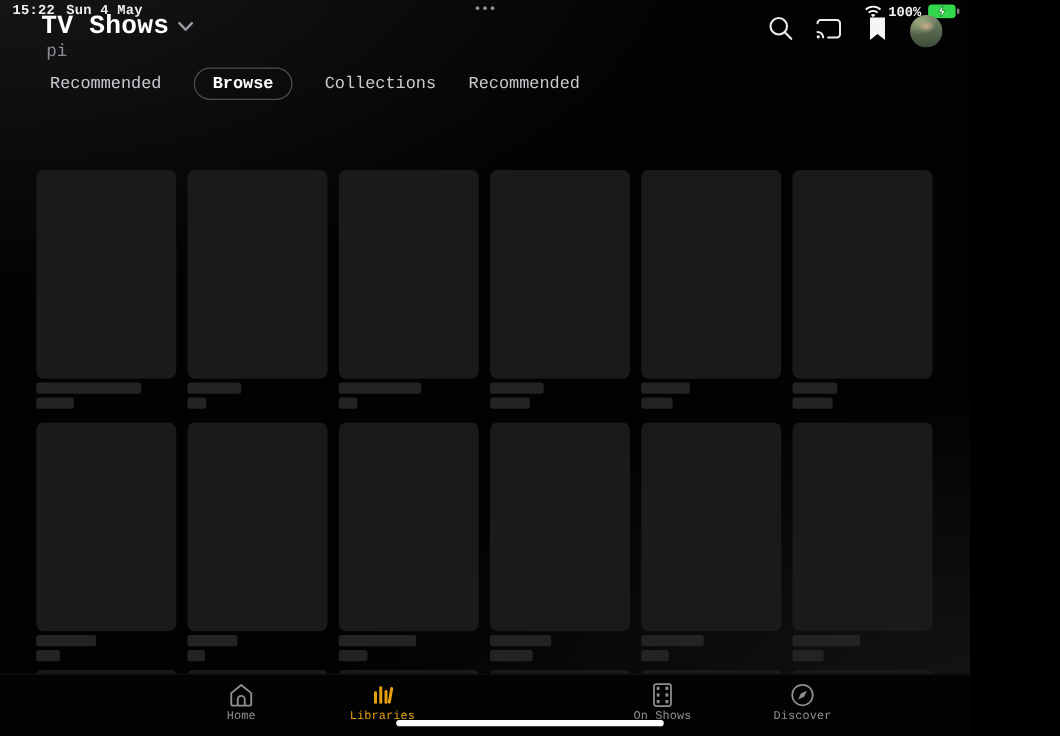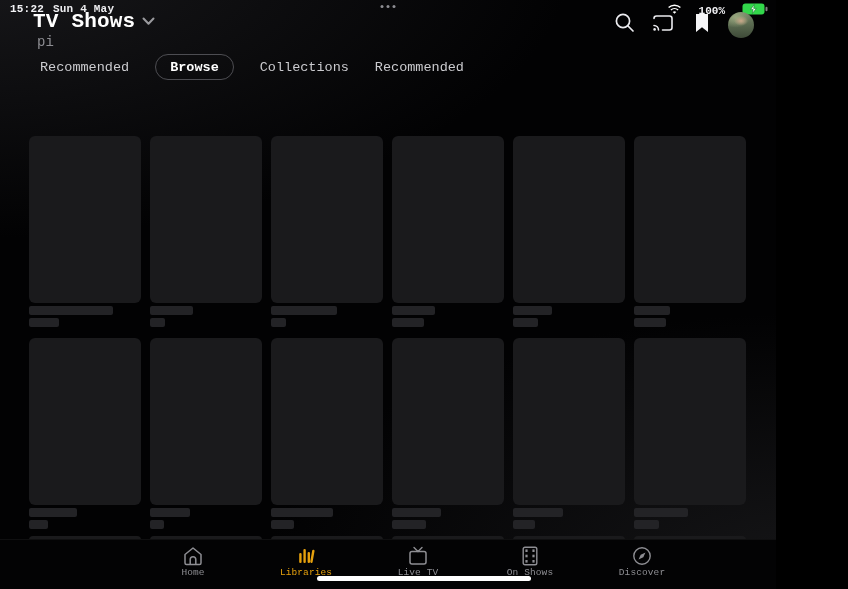--- a/index.html
+++ b/index.html
@@ -11,21 +11,21 @@
       radial-gradient(900px 420px at 104% 96%, #151517 0%, rgba(21,21,23,0) 60%),
       #020203;
     color:#fff;
   }
   
   .statusbar{position:absolute;top:0;left:0;right:0;height:16px;}
   .sb-left{position:absolute;left:10px;top:3px;font-size:11px;font-weight:700;color:#f2f2f5;letter-spacing:.2px;}
   .sb-left .sb-date{font-weight:600;margin-left:9px;color:#ededf0;}
   .mt-dots{position:absolute;left:50%;top:5px;transform:translateX(-50%);display:flex;gap:3px;}
   .mt-dots i{width:3px;height:3px;border-radius:50%;background:#8e8e93;display:block;}
-  .sb-right{position:absolute;right:8px;top:2px;display:flex;align-items:center;gap:17px;}
+  .sb-right{position:absolute;right:8px;top:2px;display:flex;align-items:center;gap:5px;}
   .sb-batt-pct{font-size:11px;font-weight:600;color:#f2f2f5;}
   
   .header{position:absolute;top:8px;left:0;right:0;height:42px;}
   .title-row{position:absolute;left:33px;top:2px;display:flex;align-items:center;gap:7px;cursor:pointer;}
   .page-title{font-size:21px;font-weight:700;color:#fff;letter-spacing:.2px;}
   .page-sub{position:absolute;left:37px;top:26px;font-size:14px;color:#8e8e93;}
   .hdr-icons{position:absolute;right:22px;top:4px;display:flex;align-items:center;gap:13px;}
   .hdr-btn{width:26px;height:26px;display:flex;align-items:center;justify-content:center;cursor:pointer;}
   .avatar{width:26px;height:26px;border-radius:50%;cursor:pointer;
     background:
@@ -213,29 +213,20 @@
         <div class="tb-icon">
           <svg width="20" height="20" viewBox="0 0 20 20">
             <rect x="3.2" y="7" width="2.4" height="10" rx="1.1" fill="currentColor"></rect>
             <rect x="7.4" y="3" width="2.4" height="14" rx="1.1" fill="currentColor"></rect>
             <rect x="11.6" y="6" width="2.4" height="11" rx="1.1" fill="currentColor"></rect>
             <rect x="15.2" y="3.6" width="2.4" height="13.4" rx="1.1" fill="currentColor" transform="rotate(10 16.4 10.3)"></rect>
           </svg>
         </div>
         <div class="tb-label">Libraries</div>
       </div>
-      <div class="tb-item" style="left: 368px;">
-        <div class="tb-icon">
-          <svg width="22" height="20" viewBox="0 0 22 20">
-            <path d="M7 1.5 L11 5.5 L15 1.5" stroke="currentColor" stroke-width="1.4" fill="none" stroke-linecap="round"></path>
-            <rect x="3" y="5.5" width="16" height="12.5" rx="2" stroke="currentColor" stroke-width="1.5" fill="none"></rect>
-          </svg>
-        </div>
-        <div class="tb-label">Live TV</div>
-      </div>
       <div class="tb-item" style="left: 480px;">
         <div class="tb-icon">
           <svg width="16" height="20" viewBox="0 0 16 20">
             <rect x="1.2" y="1.2" width="13.6" height="17.6" rx="1.8" stroke="currentColor" stroke-width="1.4" fill="none"></rect>
             <rect x="3.4" y="3.4" width="2.2" height="2.6" fill="currentColor"></rect>
             <rect x="3.4" y="8.7" width="2.2" height="2.6" fill="currentColor"></rect>
             <rect x="3.4" y="14" width="2.2" height="2.6" fill="currentColor"></rect>
             <rect x="10.4" y="3.4" width="2.2" height="2.6" fill="currentColor"></rect>
             <rect x="10.4" y="8.7" width="2.2" height="2.6" fill="currentColor"></rect>
             <rect x="10.4" y="14" width="2.2" height="2.6" fill="currentColor"></rect>

